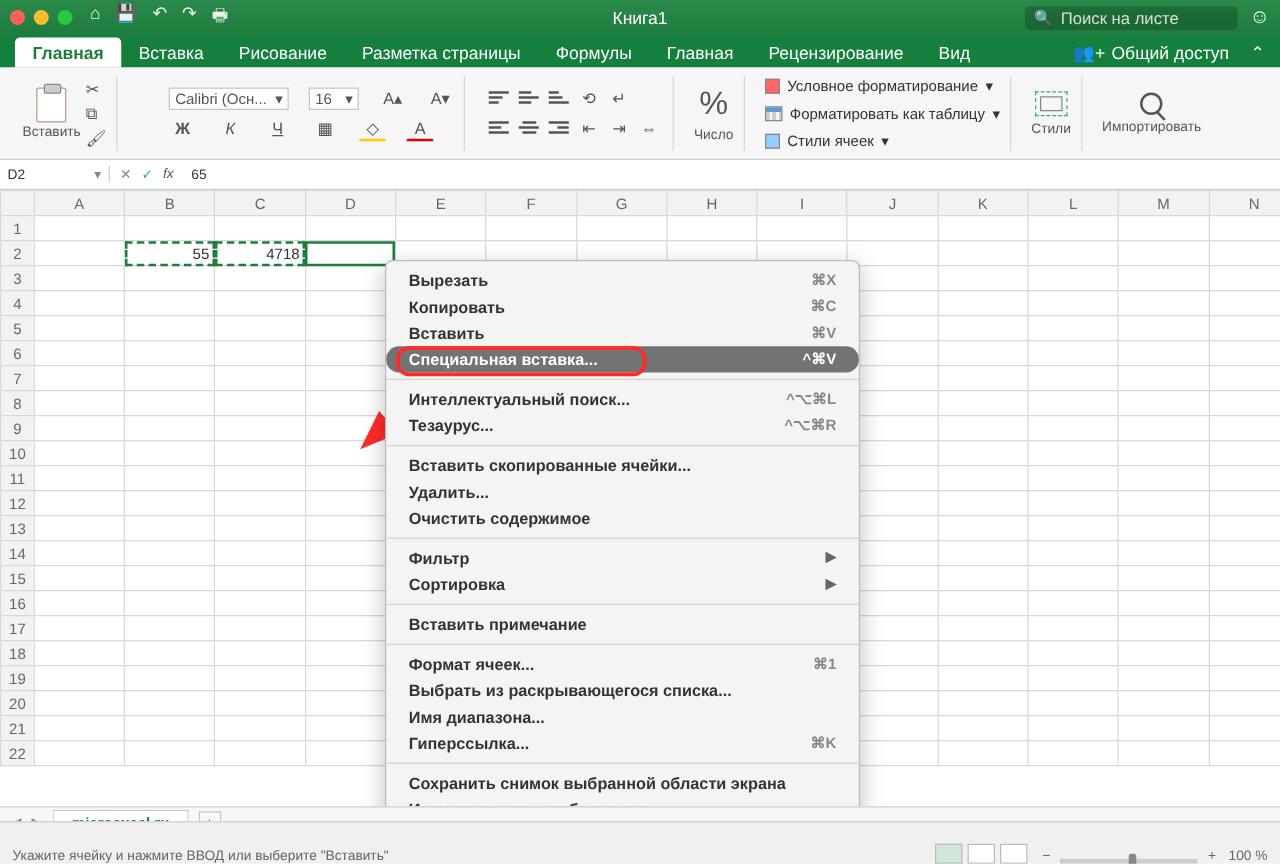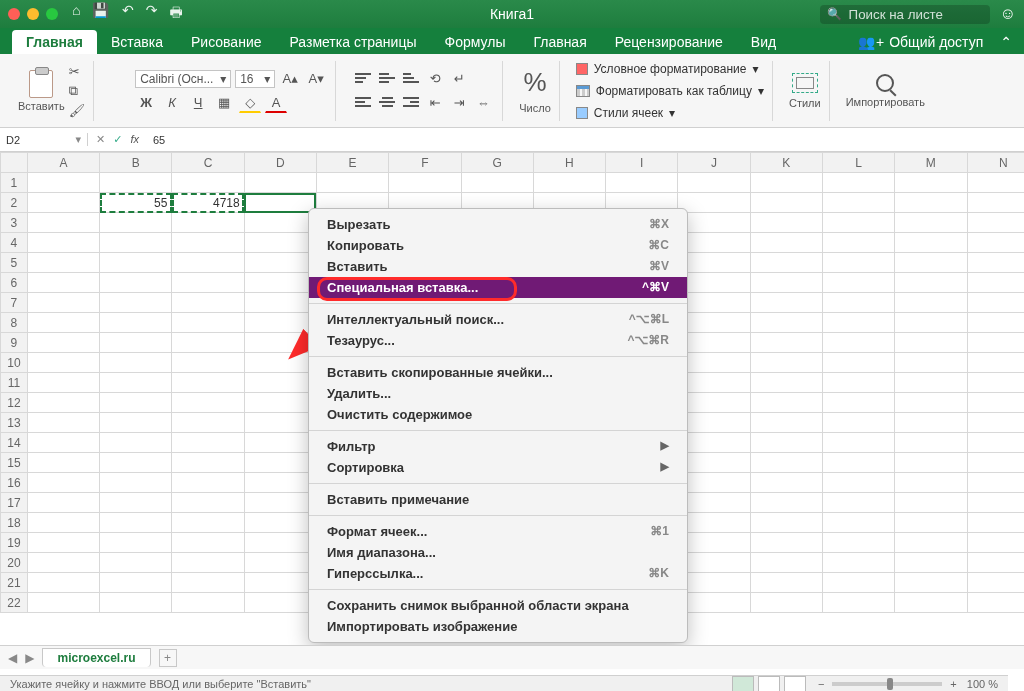--- a/index.html
+++ b/index.html
@@ -25,21 +25,21 @@
 .tabs .share { margin-left: auto; padding: 4px 12px; display: flex; align-items: center; gap: 5px; }
 
 
 .ribbon { height: 74px; background: #f6f6f6; border-bottom: 1px solid #d0d0d0; display: flex; align-items: center; padding: 0 10px; gap: 8px; }
 .group { border-right: 1px solid #d8d8d8; height: 60px; padding: 0 8px; display: flex; align-items: center; gap: 4px; }
 .group:last-child { border-right: none; }
 .bigbtn { display: flex; flex-direction: column; align-items: center; gap: 2px; font-size: 11px; color: #555; }
 .clip { width: 24px; height: 28px; border: 1px solid #b98; background: #fff; position: relative; border-radius: 2px; }
 .clip::before { content: ""; position: absolute; top: -4px; left: 5px; width: 12px; height: 6px; border: 1px solid #888; border-radius: 2px; background: #ccc; }
 .smallcol { display: flex; flex-direction: column; gap: 4px; font-size: 13px; color: #555; }
-.fontrow { display: flex; gap: 4px; align-items: center; padding-left: 25px; }
+.fontrow { display: flex; gap: 16px; align-items: center; padding-left: 25px; }
 .fontsel { border: 1px solid #c4c4c4; background: #fff; padding: 1px 4px; font-size: 12px; width: 96px; display: flex; justify-content: space-between; align-items: center; }
 .fontsize { border: 1px solid #c4c4c4; background: #fff; padding: 1px 4px; font-size: 12px; width: 40px; display: flex; justify-content: space-between; }
 .btn { width: 22px; height: 20px; display: inline-flex; align-items: center; justify-content: center; border: 1px solid transparent; cursor: pointer; }
 .underline-a { border-bottom: 2px solid #d00; }
 .underline-a2 { border-bottom: 2px solid #fc0; }
 .alignrow { display: flex; gap: 2px; }
 .align-ic { width: 16px; height: 12px; display: flex; flex-direction: column; gap: 2px; }
 .align-ic span { height: 2px; background: #555; }
 .percent { font-size: 26px; font-weight: 300; color: #555; }
 .ctext { font-size: 11px; color: #555; margin-top: 2px; text-align: center; }
@@ -69,34 +69,34 @@
 .marching { outline: 2px dashed #1e7d3e; outline-offset: -2px; }
 .selcell { outline: 2px solid #1e7d3e; outline-offset: -2px; text-align: right; }
 
 
 .arrow { position: absolute; left: 284px; top: 142px; width: 80px; height: 70px; pointer-events: none; }
 
 
 .cmenu { position: absolute; left: 308px; top: 208px; width: 380px; background: #f4f4f4; border: 1px solid #bcbcbc; border-radius: 6px; box-shadow: 0 6px 20px rgba(0,0,0,.25); padding: 5px 0; font-size: 13px; font-weight: bold; }
 .cmenu .item { display: flex; justify-content: space-between; padding: 3px 18px; cursor: pointer; }
 .cmenu .item .sc { color: #888; font-size: 12px; }
-.cmenu .item.hl { background: #701a75; color: #fff; }
+.cmenu .item.hl { background: #737373; color: #fff; border-radius: 10px; }
 .cmenu .item.hl .sc { color: #fff; }
 .cmenu .item .arr { color: #666; font-size: 11px; }
 .cmenu hr { border: none; border-top: 1px solid #d4d4d4; margin: 5px 0; }
 .redring { position: absolute; border: 3px solid #ff2b2b; border-radius: 10px; pointer-events: none; }
 
 
 .sheettabs { position: absolute; bottom: 22px; left: 0; right: 0; height: 24px; background: #f7f7f7; border-top: 1px solid #d0d0d0; display: flex; align-items: center; font-size: 12px; padding: 0 8px; gap: 8px; }
 .navarr { color: #888; }
 .stab { padding: 2px 14px; background: #fff; border: 1px solid #c8c8c8; border-bottom: none; border-radius: 0 0 4px 4px; color: #1e7d3e; font-weight: 600; }
 .addtab { width: 18px; height: 18px; border: 1px solid #c8c8c8; text-align: center; line-height: 16px; color: #888; }
 
 
-.status { position: absolute; bottom: 0; left: 0; right: 16px; height: 16px; background: #f0f0f0; border-top: 1px solid #d0d0d0; display: flex; align-items: center; padding: 0 10px; font-size: 11px; color: #666; }
+.status { position: absolute; bottom: 0; left: 0; right: 0; height: 34px; background: #f0f0f0; border-top: 1px solid #d0d0d0; display: flex; align-items: flex-end; padding: 0 10px; font-size: 11px; color: #666; }
 .status .sp { flex: 1; }
 .viewbtn { width: 22px; height: 16px; border: 1px solid #bbb; margin: 0 2px; background: #fff; }
 .viewbtn.active { background: #d0e8d8; }
 .zoomslider { width: 110px; height: 4px; background: #ccc; margin: 0 8px; position: relative; }
 .zoomslider::after { content:""; position:absolute; left: 50%; top: -4px; width: 6px; height: 12px; background: #888; border-radius: 2px; }
 </style>
 </head>
 <body>
 
 <div class="titlebar">
@@ -736,20 +736,23 @@
   <hr>
   <div class="item">
       <span>Вставить примечание</span>
     </div>
   <hr>
   <div class="item">
       <span>Формат ячеек...</span>
       <span class="sc">⌘1</span>
     </div>
   <div class="item">
+      <span>Выбрать из раскрывающегося списка...</span>
+    </div>
+  <div class="item">
       <span>Имя диапазона...</span>
     </div>
   <div class="item">
       <span>Гиперссылка...</span>
       <span class="sc">⌘K</span>
     </div>
   <hr>
   <div class="item">
       <span>Сохранить снимок выбранной области экрана</span>
     </div>

